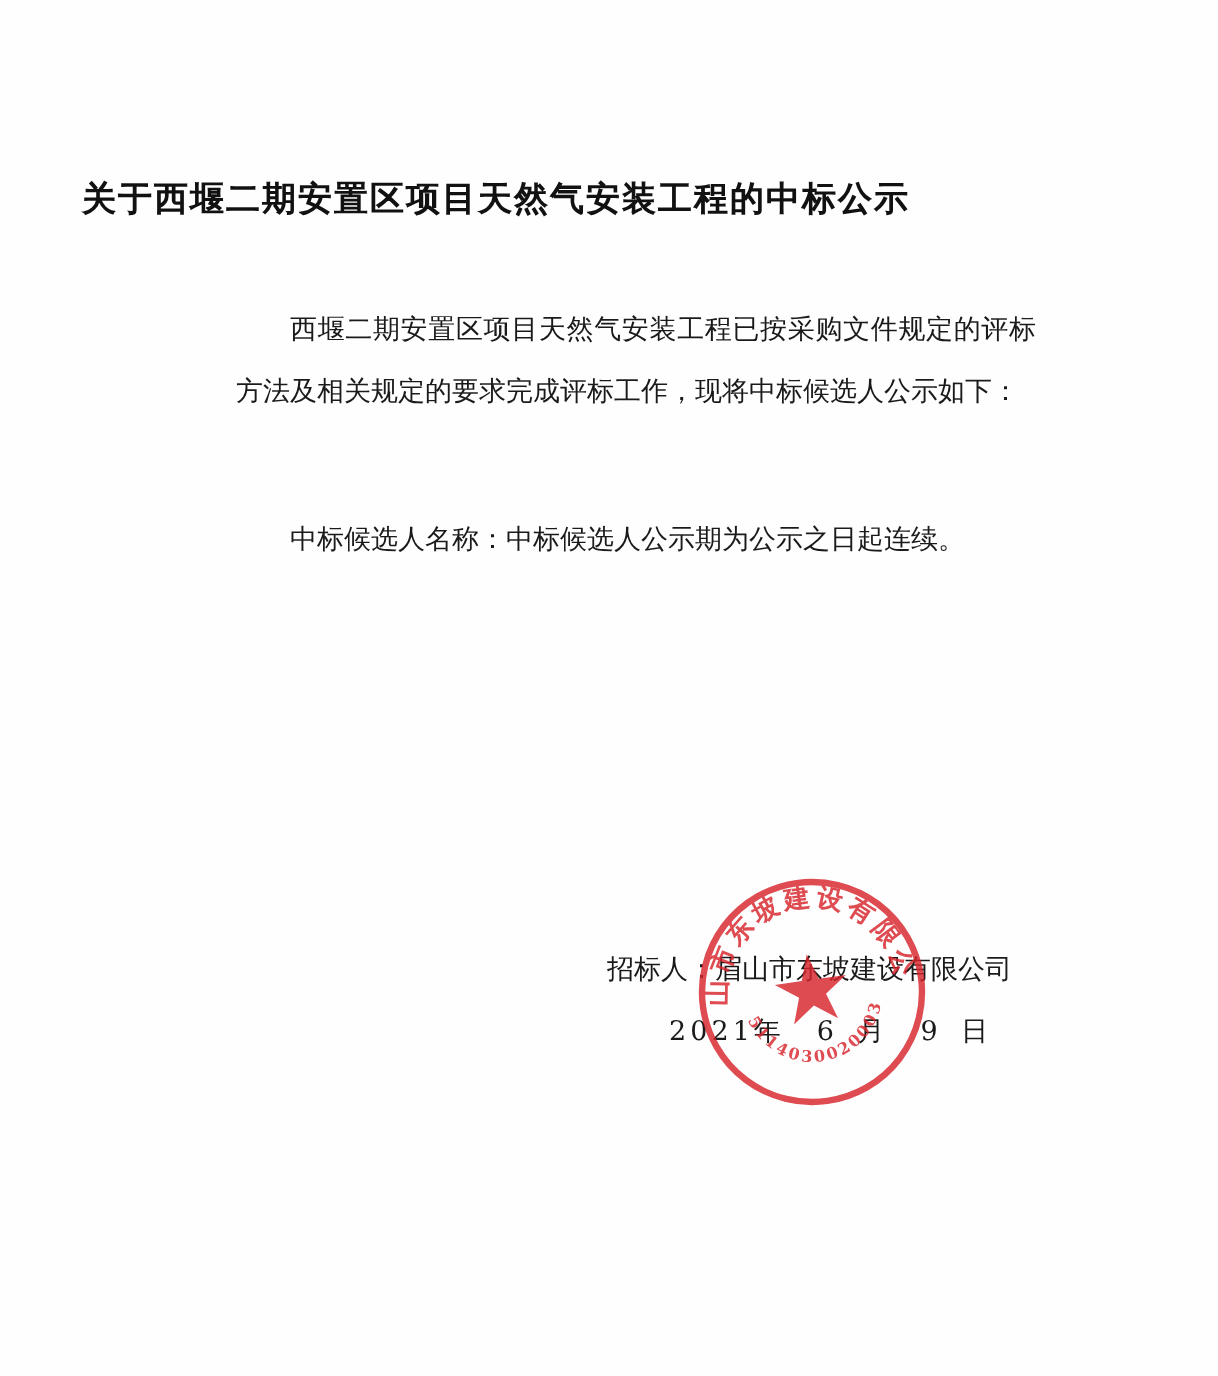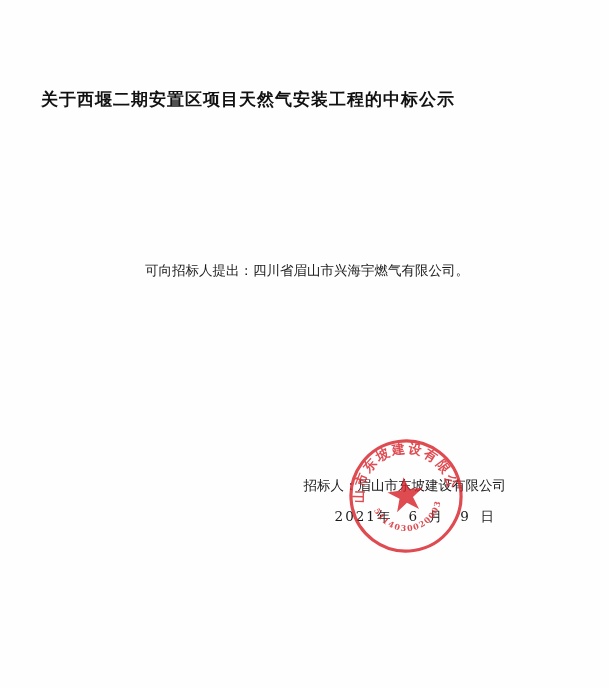--- a/index.html
+++ b/index.html
@@ -92,22 +92,23 @@
     font-weight: bold;
   }
 </style>
 </head>
 <body>
 
 <div class="page">
 
   <div class="doc-title">关于西堰二期安置区项目天然气安装工程的中标公示</div>
 
+  <div class="body-block p1 indent">西堰二期安置区项目天然气安装工程已按采购文件规定的评标方法及相关规定的要求完成评标工作，现将中标候选人公示如下：</div>
 
-  <div class="body-block p2 indent">可向招标人提出：四川省眉山市兴海宇燃气有限公司。</div>
+  <div class="body-block p2 indent">中标候选人名称：中标候选人公示期为公示之日起连续。</div>
 
 
 
   <div class="sign-block">
     <div class="sign-line">
       <span>招标人：</span><span>眉山市东坡建设有限公司</span>
     </div>
     <div class="date-line">
       <span class="num">2021</span><span>年</span>
       <span class="num">6</span><span>月</span>

